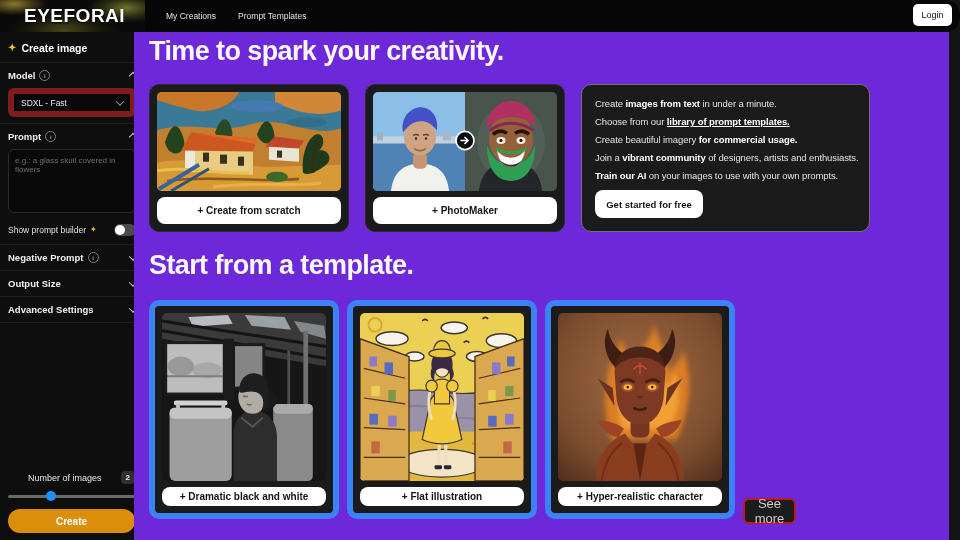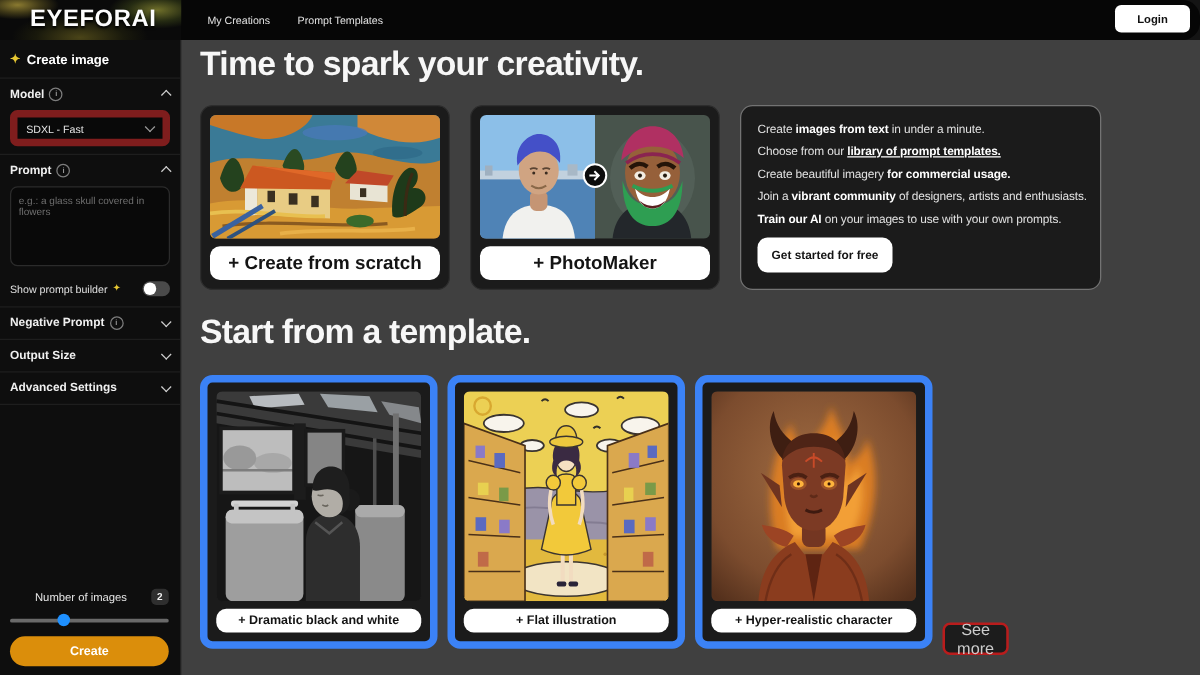--- a/index.html
+++ b/index.html
@@ -11,22 +11,22 @@
   .topbar{position:absolute;top:0;left:0;width:960px;height:32px;background:#060606;display:flex;align-items:center;z-index:5;border-radius:14px;}
   .logo-wrap{width:145px;height:32px;box-sizing:border-box;display:flex;align-items:center;padding-left:24px;
     background:
       radial-gradient(ellipse 46px 16px at 14px 4px, #8a7a30 0%, rgba(90,80,30,.65) 40%, transparent 72%),
       radial-gradient(ellipse 52px 20px at 126px 8px, #6f6f2a 0%, rgba(60,70,25,.55) 45%, transparent 75%),
       radial-gradient(ellipse 70px 26px at 64px 30px, #4a4418 0%, rgba(40,40,14,.5) 50%, transparent 78%),
       #0a0a0a;}
   .logo{font-size:19px;font-weight:800;letter-spacing:.5px;color:#fdfdfd;text-shadow:0 1px 2px #000;cursor:pointer;}
   .nav{display:flex;gap:22px;margin-left:21px;}
   .nav-item{font-size:8.5px;color:#e3e3e3;cursor:pointer;}
-  .login-btn{position:absolute;right:8px;top:4px;width:60px;height:22px;background:#fff;color:#111;border:none;border-radius:5px;
-    font-size:9px;font-weight:700;display:flex;align-items:center;justify-content:center;cursor:pointer;}
+  .login-btn{position:absolute;right:8px;top:4px;width:39px;height:22px;background:#fff;color:#111;border:none;border-radius:5px;
+    font-size:9px;font-weight:400;display:flex;align-items:center;justify-content:center;cursor:pointer;}
 
   
   .sidebar{position:absolute;top:32px;left:0;width:145px;height:508px;background:#0e0e0e;border-right:1px solid #222;box-sizing:border-box;}
   .side-title{display:flex;align-items:center;gap:5px;padding:10px 8px 8px;font-weight:700;font-size:10.5px;border-bottom:1px solid #1e1e1e;}
   .sparkle{color:#e8c832;font-size:10px;line-height:1;}
   .sparkle::before{content:"✦";}
   .sparkle.sm{font-size:8px;}
   .side-sec{border-bottom:1px solid #1e1e1e;padding:6px 8px;}
   .side-head{display:flex;align-items:center;font-size:9.5px;font-weight:700;color:#f0f0f0;cursor:pointer;min-height:13px;}
   .info{display:inline-flex;width:9px;height:9px;border:1px solid #7d7d7d;border-radius:50%;color:#9a9a9a;font-size:6px;
@@ -47,29 +47,29 @@
   .toggle .knob{position:absolute;left:1px;top:1px;width:10px;height:10px;background:#fff;border-radius:50%;}
   .side-bottom{position:absolute;left:8px;right:9px;bottom:7px;}
   .num-row{display:flex;align-items:center;justify-content:space-between;font-size:9px;color:#e6e6e6;padding-left:20px;}
   .badge{background:#2f2f2f;border-radius:4px;padding:2px 5px;font-size:8px;font-weight:700;color:#f0f0f0;}
   .slider{position:relative;height:10px;margin:7px 0 8px;cursor:pointer;}
   .slider .track{position:absolute;top:3.5px;left:0;right:0;height:3px;background:#6a6a6a;border-radius:2px;}
   .slider .thumb{position:absolute;top:0;left:30%;width:10px;height:10px;background:#1e90ff;border-radius:50%;}
   .create-btn{width:100%;height:24px;background:#db8e0b;border:none;border-radius:12px;color:#fff;font-weight:700;font-size:10px;cursor:pointer;}
 
   
-  .main{position:absolute;left:145px;top:32px;width:815px;height:508px;background:#404040;}
+  .main{position:absolute;left:134px;top:32px;width:815px;height:508px;background:#6d28d9;}
   .hero{position:absolute;left:15px;top:4px;margin:0;font-size:27px;font-weight:800;letter-spacing:-.6px;color:#f7f7f7;}
   .card{position:absolute;top:52px;width:200px;height:148px;background:#1b1b1b;border:1px solid #2d2d2d;border-radius:10px;
     padding:7px;box-sizing:border-box;display:flex;flex-direction:column;gap:6px;cursor:pointer;}
   .cardA{left:15px;}  .cardB{left:231px;}
   .card-img{border-radius:5px;overflow:hidden;background:#222;flex:none;}
   .card .card-img{height:99px;}
   .card-img svg{display:block;width:100%;height:100%;}
-  .card-btn{flex:1;background:#fff;border:none;border-radius:8px;font-weight:700;font-size:15px;color:#141414;cursor:pointer;}
+  .card-btn{flex:1;background:#fff;border:none;border-radius:8px;font-weight:700;font-size:10px;color:#141414;cursor:pointer;}
   .text-card{position:absolute;left:447px;top:52px;width:289px;height:148px;background:#1b1b1b;border:1px solid #737373;border-radius:10px;
     padding:10px 13px;box-sizing:border-box;overflow:hidden;}
   .feature{margin:0;font-size:9.5px;line-height:18px;color:#e2e2e2;white-space:nowrap;letter-spacing:-.1px;}
   .feature strong{color:#fff;font-weight:700;}
   .feature .link{text-decoration:underline;cursor:pointer;}
   .get-started{margin-top:5px;width:108px;height:28px;background:#fff;color:#141414;border:none;border-radius:8px;font-weight:700;font-size:9.5px;cursor:pointer;}
   .templates-title{position:absolute;left:15px;top:218px;margin:0;font-size:27px;font-weight:800;letter-spacing:-.6px;color:#f7f7f7;}
   .tcard{position:absolute;top:268px;width:190px;height:219px;background:#1b1b1b;border:6px solid #3b82f6;border-radius:10px;
     padding:7px;box-sizing:border-box;display:flex;flex-direction:column;gap:6px;cursor:pointer;}
   .t1{left:15px;} .t2{left:213px;} .t3{left:411px;}

